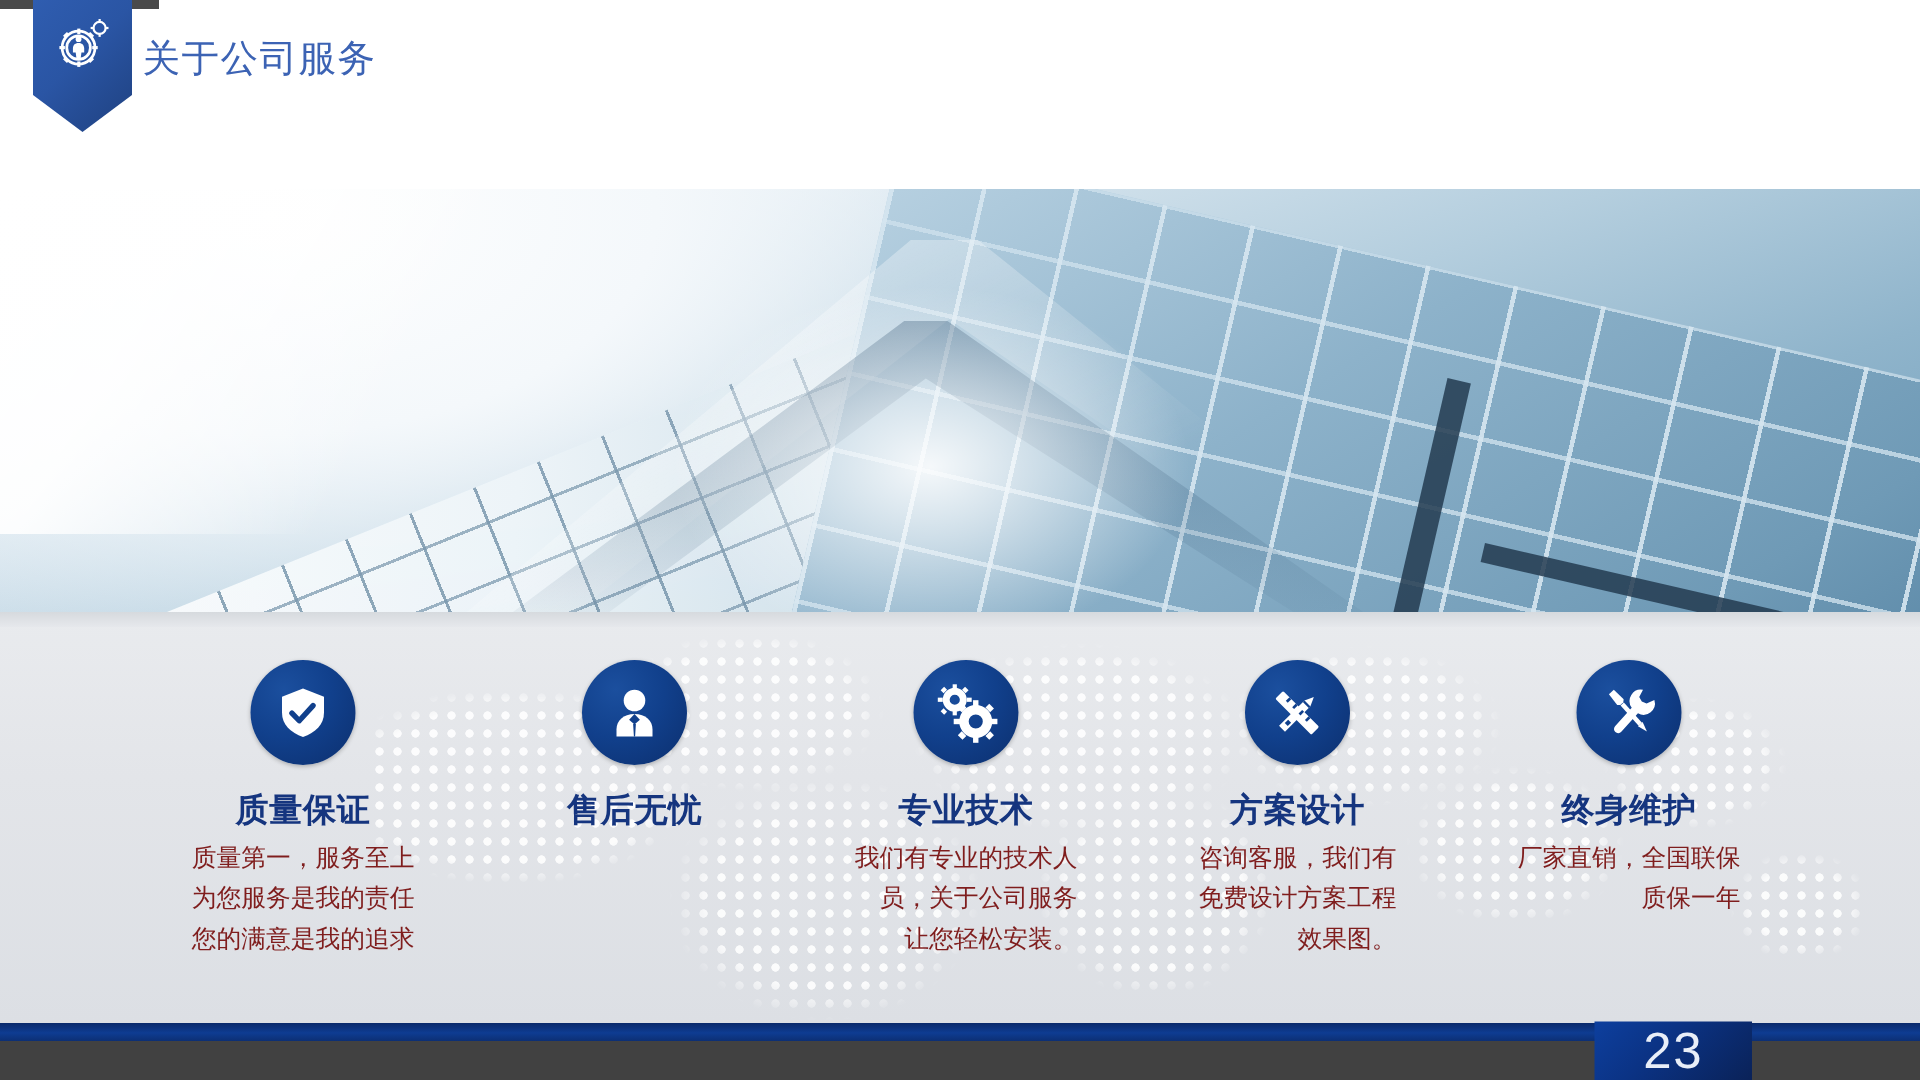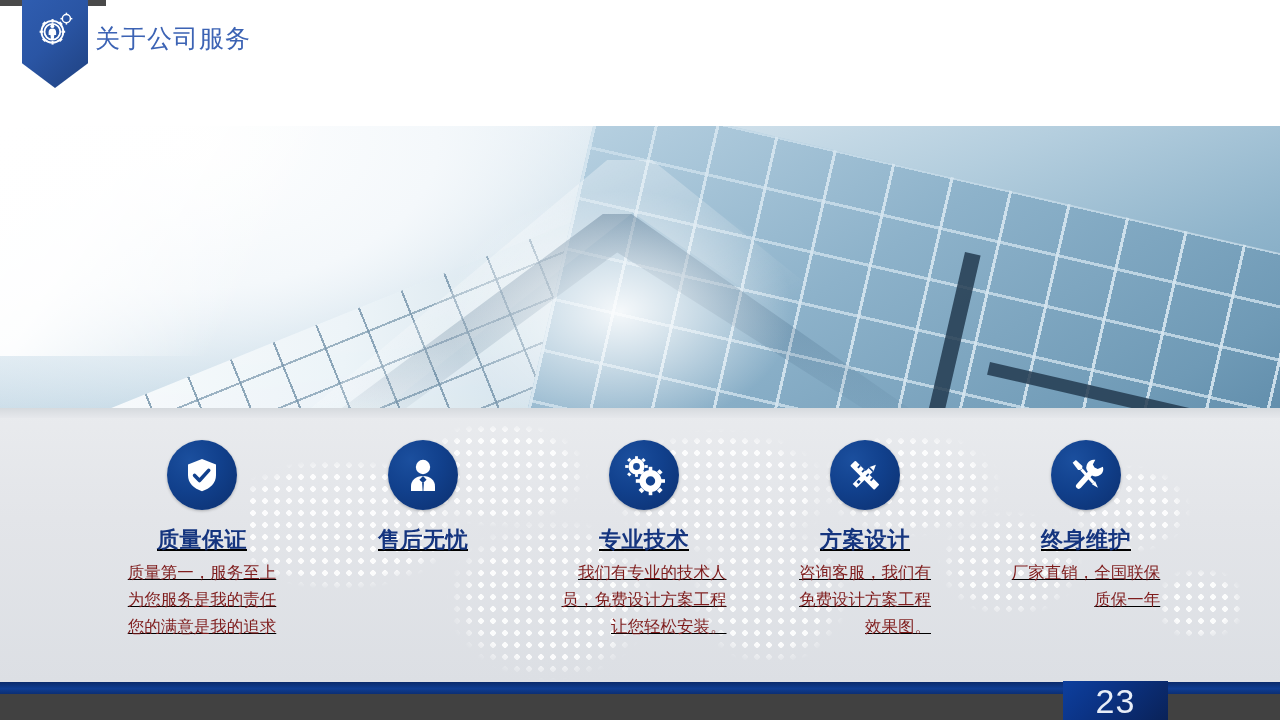--- a/index.html
+++ b/index.html
@@ -118,21 +118,21 @@
       radial-gradient(ellipse 95px 70px at 760px 150px, #000 54%, transparent 76%),
       radial-gradient(ellipse 80px 58px at 880px 95px, #000 54%, transparent 76%),
       radial-gradient(ellipse 60px 48px at 950px 190px, #000 52%, transparent 78%);
   }
 
   
   .features{
     position:absolute;left:96px;top:440px;width:1096px;height:230px;
     display:flex;justify-content:space-between;align-items:flex-start;z-index:3;
   }
-  .feature{width:212px;display:flex;flex-direction:column;align-items:center;text-decoration:underline;}
+  .feature{width:212px;display:flex;flex-direction:column;align-items:center;}
   .fcircle{
     width:70px;height:70px;border-radius:50%;
     background:radial-gradient(circle at 32% 28%, #1b4f9e 0%, #11408c 46%, #0c2f6e 100%);
     box-shadow:0 1px 3px rgba(0,0,0,.25);
     display:flex;align-items:center;justify-content:center;
   }
   .fcircle svg{display:block;}
   .ftitle{
     margin-top:18px;font-size:22px;font-weight:bold;color:#15357f;letter-spacing:.5px;
     line-height:1.1;white-space:nowrap;
@@ -261,21 +261,21 @@
               <rect x="34.6" y="34.6" width="4.4" height="3.6" transform="rotate(-45 36.8 36.4)"></rect>
               <rect x="16.2" y="34.6" width="4.4" height="3.6" transform="rotate(45 18.4 36.4)"></rect>
               <rect x="34.6" y="16.2" width="4.4" height="3.6" transform="rotate(45 36.8 18)"></rect>
             </g>
           </g>
         </svg>
       </div>
       <div class="ftitle">专业技术</div>
       <div class="fbody">
         <div>我们有专业的技术人</div>
-        <div>员，免费设计方案工程</div>
+        <div>员，关于公司服务</div>
         <div>让您轻松安装。</div>
       </div>
     </div>
 
     <div class="feature">
       <div class="fcircle">
         <svg width="42" height="42" viewBox="0 0 42 42">
           <g fill="#ffffff">
             <g transform="rotate(45 21 21)">
               <rect x="4" y="17.6" width="34" height="7.4" rx="1"></rect>

